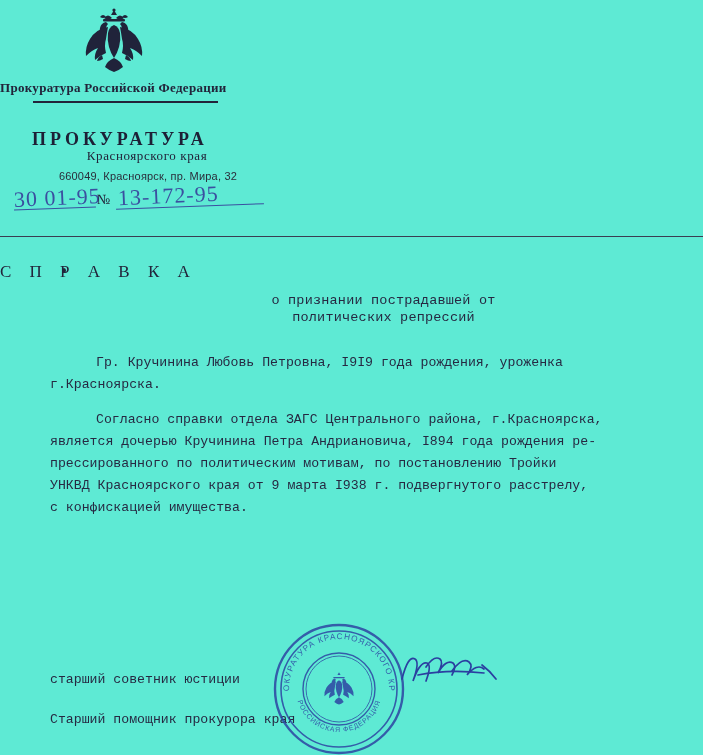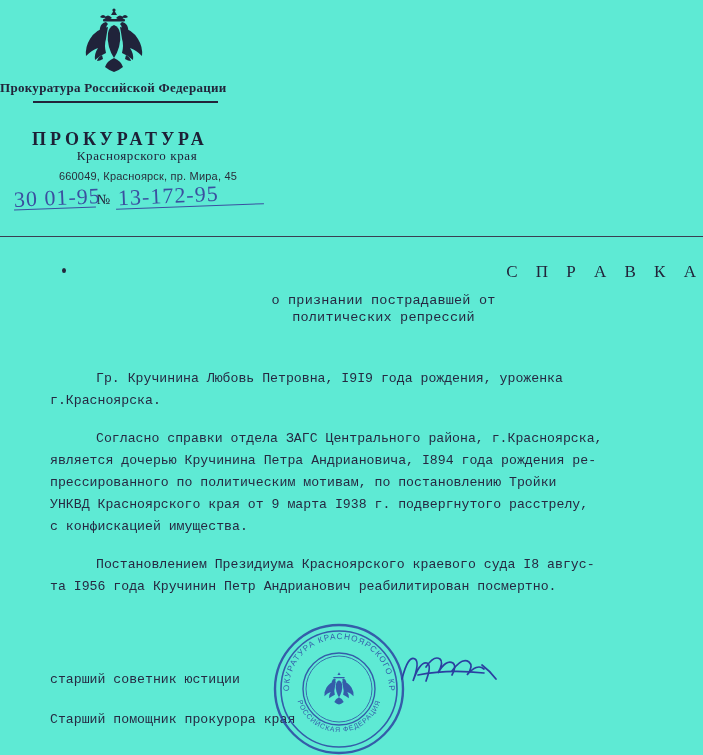--- a/index.html
+++ b/index.html
@@ -62,21 +62,21 @@
     text-align: left;
     font-family: "Liberation Serif", serif;
     font-weight: bold;
     font-size: 18px;
     letter-spacing: 4px;
     color: #1d2036;
     white-space: nowrap;
   }
   .krai {
     position: absolute;
-    left: 22px;
+    left: 32px;
     top: 148px;
     width: 230px;
     text-align: center;
     font-family: "Liberation Serif", serif;
     font-size: 13px;
     letter-spacing: 0.6px;
     color: #22243a;
     white-space: nowrap;
   }
   .address {
@@ -149,21 +149,21 @@
     border-radius: 50%;
     background: #23263c;
   }
 
   
   .doc-title {
     position: absolute;
     left: 0;
     top: 262px;
     width: 703px;
-    text-align: right;
+    text-align: left;
     font-family: "Liberation Serif", serif;
     font-size: 17px;
     letter-spacing: 7px;
     color: #22243a;
   }
   .doc-subtitle {
     position: absolute;
     left: 0;
     top: 292px;
     width: 703px;
@@ -180,21 +180,21 @@
     position: absolute;
     left: 50px;
     top: 352px;
     width: 615px;
     font-family: "Liberation Mono", monospace;
     font-size: 13.2px;
     line-height: 22px;
     color: #262942;
     letter-spacing: 0px;
   }
-  .para { margin: 16px 0 13px 0; text-indent: 46px; white-space: pre-wrap; }
+  .para { margin: 0 0 13px 0; text-indent: 46px; white-space: pre-wrap; }
 
   
   .sig-block {
     position: absolute;
     left: 50px;
     top: 650px;
     width: 615px;
     font-family: "Liberation Mono", monospace;
     font-size: 13.2px;
     line-height: 20px;
@@ -270,21 +270,21 @@
         <path d="M48 47 q4 2 5 6 q-3 0 -6 -2z"></path>
       </g>
     </svg>
   </div>
 
   <div class="org-line">Прокуратура Российской Федерации</div>
   <div class="rule-short"></div>
 
   <div class="prokuratura">ПРОКУРАТУРА</div>
   <div class="krai">Красноярского края</div>
-  <div class="address">660049, Красноярск, пр. Мира, 45</div>
+  <div class="address">660049, Красноярск, пр. Мира, 32</div>
 
   <div class="hand hand-date">30 01-95</div>
   <div class="no-label">№</div>
   <div class="hand hand-num">13-172-95</div>
   <div class="hand-underline-1"></div>
   <div class="hand-underline-2"></div>
 
   <div class="rule-long"></div>
   <div class="dot-mark"></div>
 
@@ -295,22 +295,20 @@
   </div>
 
   <div class="body-text">
     <p class="para">Гр. Кручинина Любовь Петровна, I9I9 года рождения, уроженка
 г.Красноярска.</p>
     <p class="para">Согласно справки отдела ЗАГС Центрального района, г.Красноярска,
 является дочерью Кручинина Петра Андриановича, I894 года рождения ре-
 прессированного по политическим мотивам, по постановлению Тройки
 УНКВД Красноярского края от 9 марта I938 г. подвергнутого расстрелу,
 с конфискацией имущества.</p>
-    <p class="para">Постановлением Президиума Красноярского краевого суда I8 авгус-
-та I956 года Кручинин Петр Андрианович реабилитирован посмертно.</p>
   </div>
 
   <div class="sig-block">
     <div class="sig-row">
       <div class="sig-left">
         <div>старший советник юстиции</div>
         <div>Старший помощник прокурора края</div>
       </div>
     </div>
   </div>

